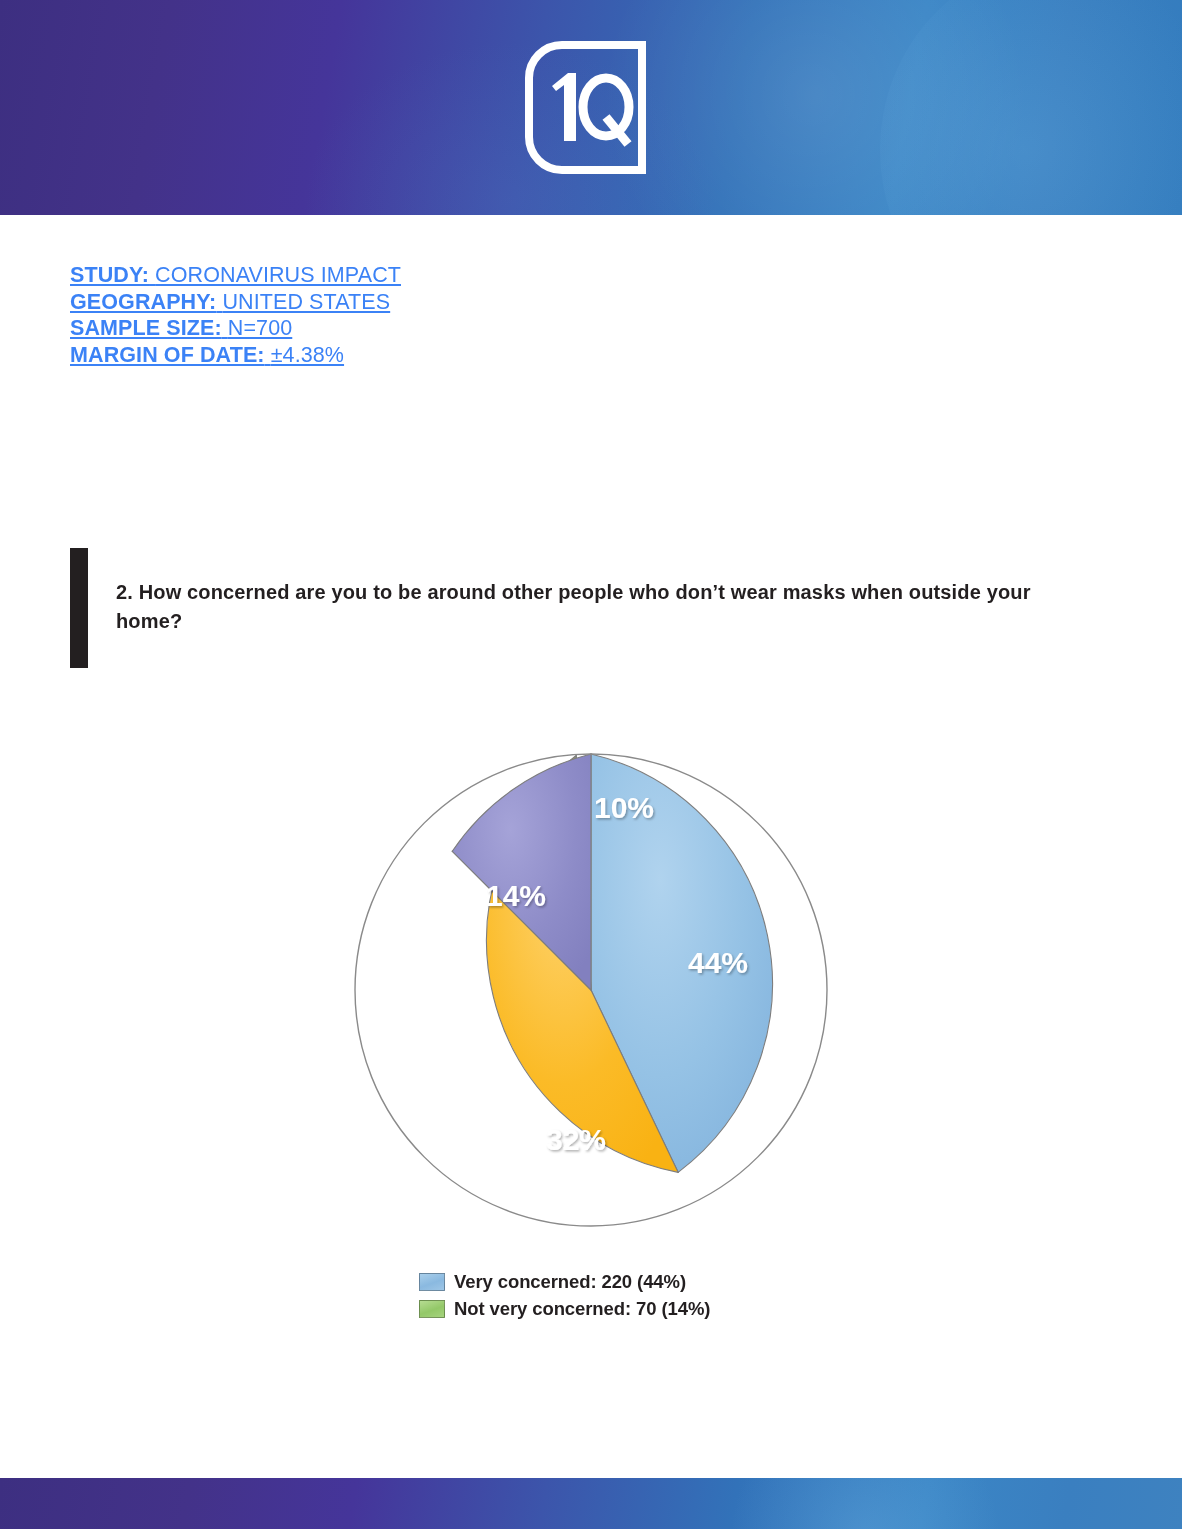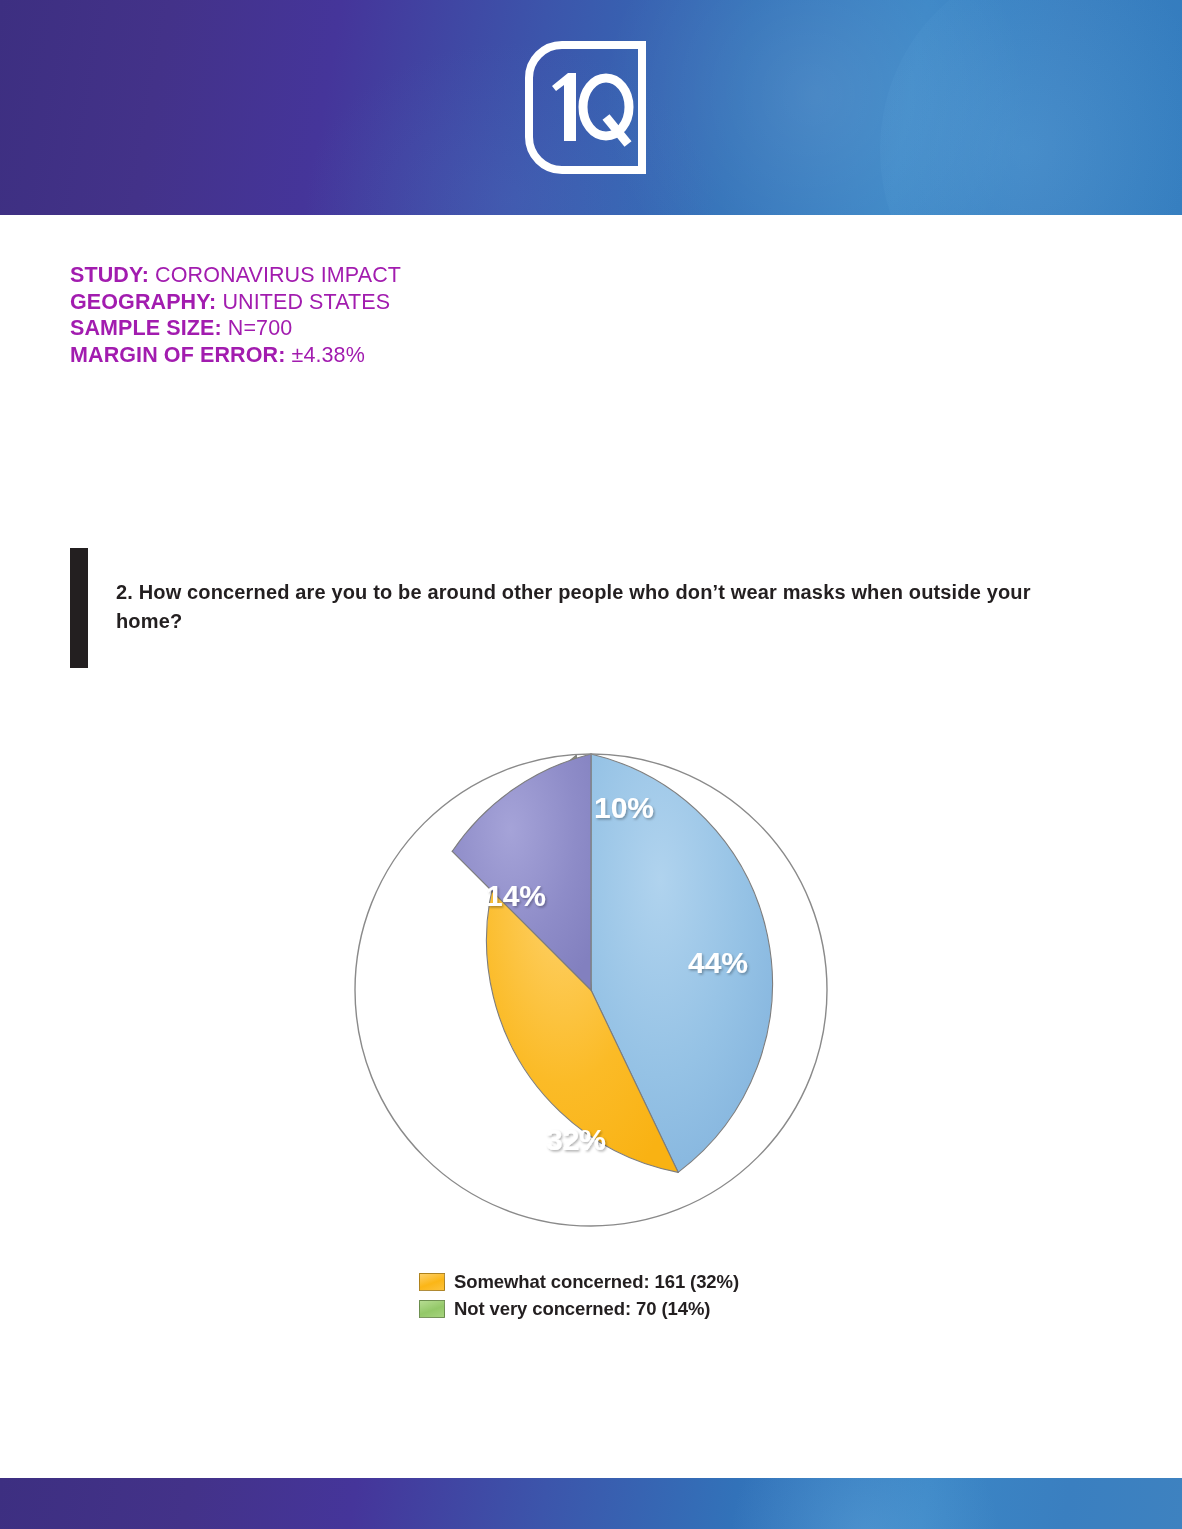--- a/index.html
+++ b/index.html
@@ -62,21 +62,22 @@
     height: 135px;
   }
   .logo-wrap svg { display: block; }
 
   
   .meta-block {
     position: absolute;
     left: 70px;
     top: 262px;
     width: 700px;
-    color: #a21caf;
+    color: #3b82f6;
+    text-decoration: underline;
   }
   .meta-line {
     font-size: 21.5px;
     line-height: 26.5px;
     letter-spacing: 0.1px;
     white-space: nowrap;
   }
   .meta-label {
     font-weight: bold;
   }
@@ -212,21 +213,21 @@
   </div>
   <div class="meta-line">
     <span class="meta-label">GEOGRAPHY:</span>
     <span class="meta-value">UNITED STATES</span>
   </div>
   <div class="meta-line">
     <span class="meta-label">SAMPLE SIZE:</span>
     <span class="meta-value">N=700</span>
   </div>
   <div class="meta-line">
-    <span class="meta-label">MARGIN OF ERROR:</span>
+    <span class="meta-label">MARGIN OF DATE:</span>
     <span class="meta-value">±4.38%</span>
   </div>
 </div>
 
 <div class="question-bar"></div>
 <div class="question-text">2. How concerned are you to be around other people who don’t wear masks when outside your home?</div>
 
 <div class="pie-area">
   <svg width="520" height="500" viewBox="0 0 520 500" xmlns="http://www.w3.org/2000/svg">
     <defs>
@@ -267,22 +268,22 @@
 
     <text class="slice-label" x="387" y="225" filter="url(#txtshadow)">44%</text>
     <text class="slice-label" x="245" y="402" filter="url(#txtshadow)">32%</text>
     <text class="slice-label" x="185" y="158" filter="url(#txtshadow)">14%</text>
     <text class="slice-label" x="293" y="70" filter="url(#txtshadow)">10%</text>
   </svg>
 </div>
 
 <div class="legend">
   <div class="legend-row">
-    <span class="legend-swatch sw-orange"></span>
-    <span class="legend-text">Somewhat concerned: 161 (32%)</span>
+    <span class="legend-swatch sw-blue"></span>
+    <span class="legend-text">Very concerned: 220 (44%)</span>
   </div>
   <div class="legend-row">
     <span class="legend-swatch sw-green"></span>
     <span class="legend-text">Not very concerned: 70 (14%)</span>
   </div>
 </div>
 
 <div class="footer-banner">
   <div class="footer-wash"></div>
 </div>

